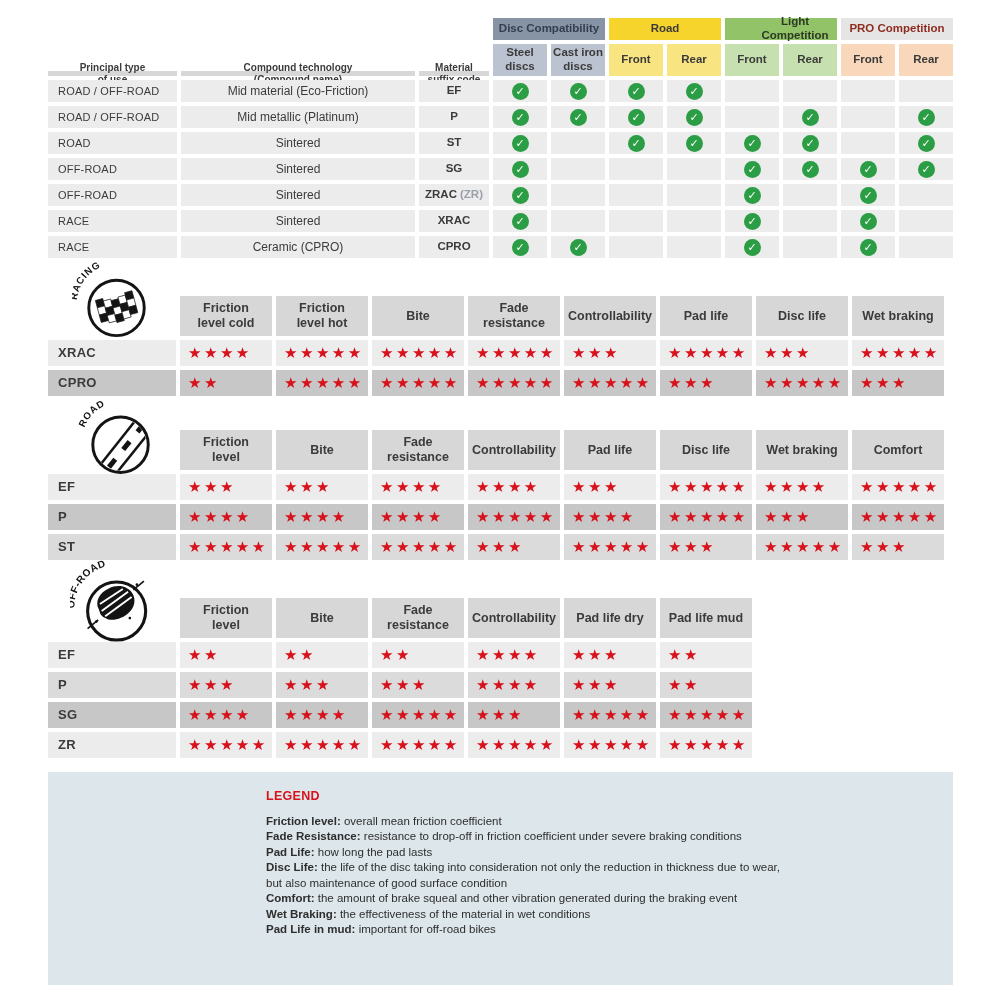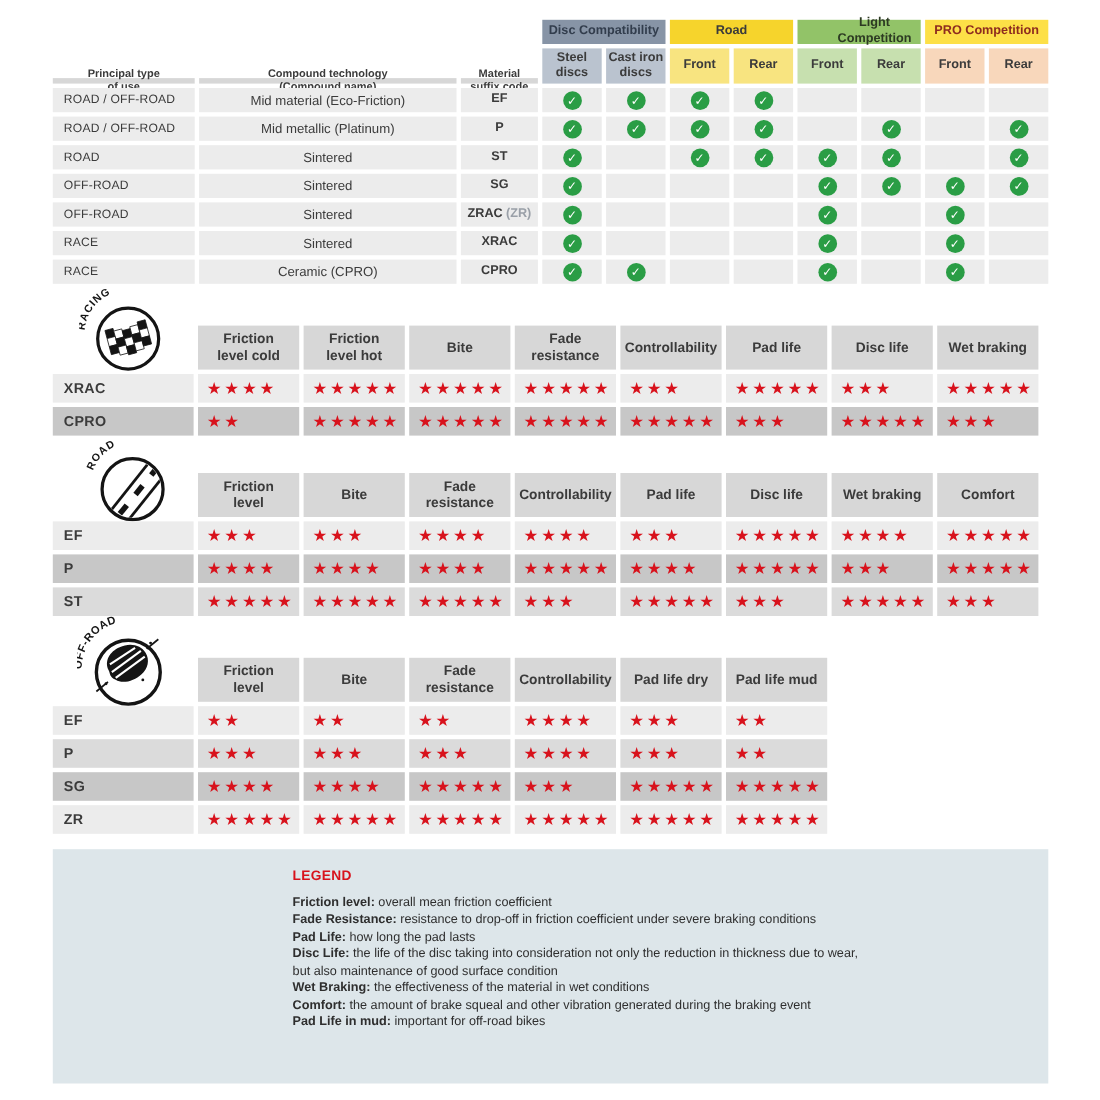--- a/index.html
+++ b/index.html
@@ -69,21 +69,21 @@
 </head>
 <body>
 
 <div id="page" style="--star: #d8121c; --check-bg: #2a9d45; --legend-bg: #dde6ea; --header-gray: #d7d7d7; --row-light: #ececec; --row-mid: #dbdbdb; --row-dark: #c7c7c7;">
 
   <div id="compat" class="grid">
       <div class="spacer" style="grid-column: 1 / span 3;"></div>
       <div class="cell group-h" style="background: rgb(135, 148, 166); color: rgb(50, 61, 77);">Disc Compatibility</div>
       <div class="cell group-h" style="background: rgb(246, 212, 44); color: rgb(59, 59, 59);">Road</div>
       <div class="cell group-h" style="background: rgb(146, 195, 104); color: rgb(44, 58, 34); padding-left: 28px;">Light Competition</div>
-      <div class="cell group-h" style="background: #fde047; color: rgb(142, 44, 31);">PRO Competition</div>
+      <div class="cell group-h" style="background: #e5e5e5; color: rgb(142, 44, 31);">PRO Competition</div>
       <div class="cell left-h">Principal type
 of use</div>
       <div class="cell left-h">Compound technology
 (Compound name)</div>
       <div class="cell left-h">Material
 suffix code</div>
       <div class="cell sub-h" style="background: rgb(186, 195, 207);">Steel
 discs</div>
       <div class="cell sub-h" style="background: rgb(186, 195, 207);">Cast iron
 discs</div>
@@ -341,20 +341,20 @@
 
   <div id="legend">
     <div id="legend-inner">
       <div class="legend-title">LEGEND</div>
       <div id="legend-items">
           <div class="legend-item"><span class="term">Friction level:</span><span class="desc"> overall mean friction coefficient</span></div>
           <div class="legend-item"><span class="term">Fade Resistance:</span><span class="desc"> resistance to drop-off in friction coefficient under severe braking conditions</span></div>
           <div class="legend-item"><span class="term">Pad Life:</span><span class="desc"> how long the pad lasts</span></div>
           <div class="legend-item"><span class="term">Disc Life:</span><span class="desc"> the life of the disc taking into consideration not only the reduction in thickness due to wear,
 but also maintenance of good surface condition</span></div>
+          <div class="legend-item"><span class="term">Comfort:</span><span class="desc"> the amount of brake squeal and other vibration generated during the braking event</span></div>
           <div class="legend-item"><span class="term">Wet Braking:</span><span class="desc"> the effectiveness of the material in wet conditions</span></div>
-          <div class="legend-item"><span class="term">Comfort:</span><span class="desc"> the amount of brake squeal and other vibration generated during the braking event</span></div>
           <div class="legend-item"><span class="term">Pad Life in mud:</span><span class="desc"> important for off-road bikes</span></div>
         </div>
     </div>
   </div>
 
 </div>
 
 </body></html>

